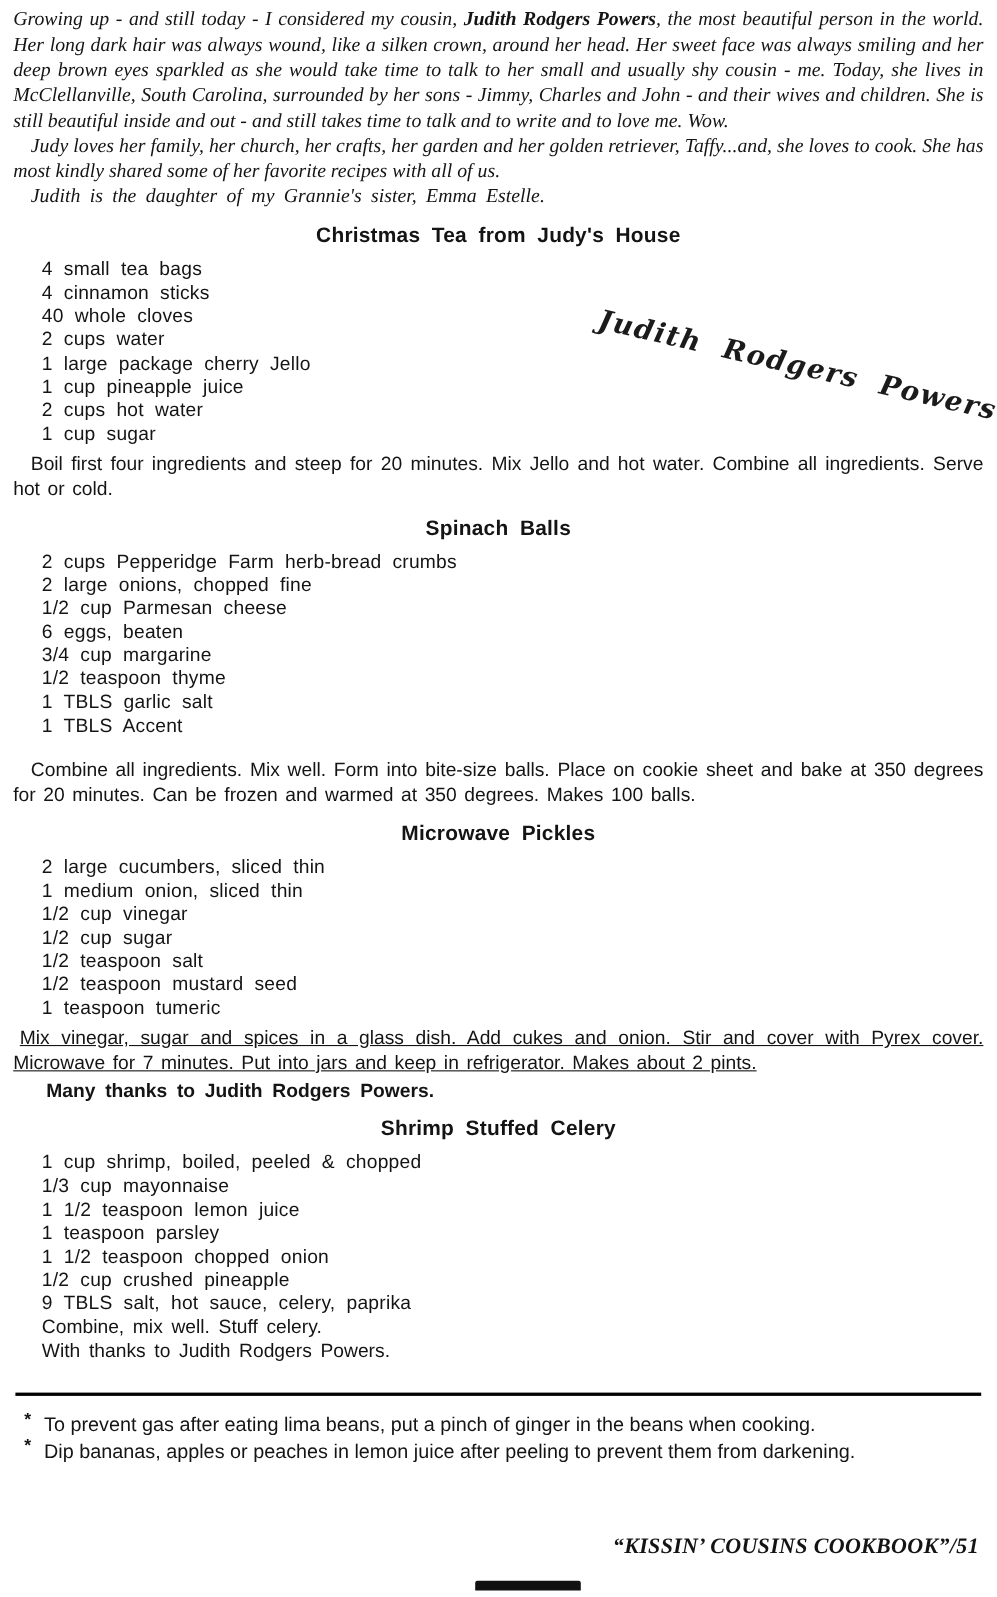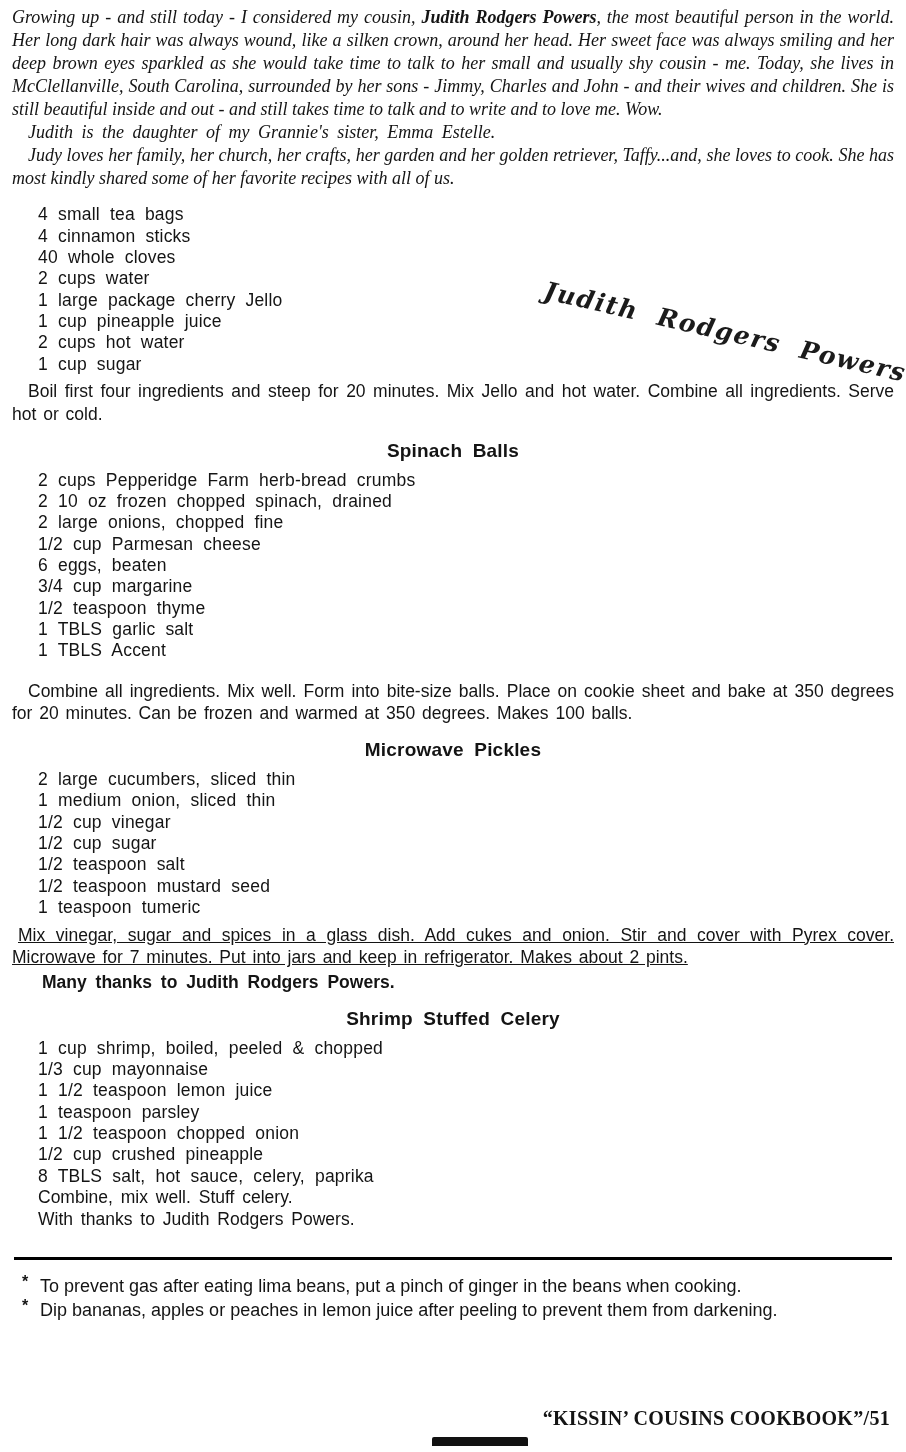--- a/index.html
+++ b/index.html
@@ -57,63 +57,63 @@
   }
 
   
   .divider{border:none;border-top:3px solid #000;margin:26px 2px 14px 2px;}
   .tips{margin:0 0 0 10px;padding:0;list-style:none;font-size:18px;line-height:1.35;}
   .tips li{position:relative;padding-left:18px;}
   .tips .marker{position:absolute;left:0;top:-3px;font-size:16px;font-weight:bold;}
 
   
   .footer{
-    position:absolute;right:16px;bottom:16px;
+    position:absolute;right:16px;bottom:28px;
     font-family:"Liberation Serif",serif;font-weight:bold;
-    font-size:20px;letter-spacing:.3px;
+    font-size:20px;letter-spacing:.3px;font-style:italic;
   }
 
   
   .scan-artifact{
     position:absolute;left:432px;bottom:0;width:96px;height:9px;
     background:#111;border-radius:2px 2px 0 0;
   }
 </style>
 </head>
 <body>
 
 <div class="page">
 
   <div class="intro">
     <p><span>Growing up - and still today - I considered my cousin, </span><span class="bold-name">Judith Rodgers Powers</span><span>, the most beautiful person in the world.  Her long dark hair was always wound, like a silken crown, around her head.  Her sweet face was always smiling and her deep brown eyes sparkled as she would take time to talk to her small and usually shy cousin - me.  Today, she lives in McClellanville, South Carolina, surrounded by her sons - Jimmy, Charles and John - and their wives and children.  She is still beautiful inside and out - and still takes time to talk and to write and to love me.  Wow.</span></p>
+    <p class="indent">Judy loves her family, her church, her crafts, her garden and her golden retriever, Taffy...and, she loves to cook.  She has most kindly shared some of her favorite recipes with all of us.</p>
     <p class="indent short">Judith is the daughter of my Grannie's sister, Emma Estelle.</p>
-    <p class="indent">Judy loves her family, her church, her crafts, her garden and her golden retriever, Taffy...and, she loves to cook.  She has most kindly shared some of her favorite recipes with all of us.</p>
   </div>
 
   <div class="signature">Judith Rodgers Powers</div>
 
   <section class="recipe">
+    <h2 class="recipe-title">Christmas Tea from Judy's House</h2>
     <ul class="ingredients">
       <li>4 small tea bags</li>
       <li>4 cinnamon sticks</li>
       <li>40 whole cloves</li>
       <li>2 cups water</li>
       <li>1 large package cherry Jello</li>
       <li>1 cup pineapple juice</li>
       <li>2 cups hot water</li>
       <li>1 cup sugar</li>
     </ul>
     <p class="instructions">Boil first four ingredients and steep for 20 minutes.  Mix Jello and hot water.  Combine all ingredients.   Serve hot or cold.</p>
   </section>
 
   <section class="recipe">
     <h2 class="recipe-title">Spinach Balls</h2>
     <ul class="ingredients">
       <li>2 cups Pepperidge Farm herb-bread crumbs</li>
-      <li>2 10 oz frozen chopped spinach, drained</li>
       <li>2 large onions, chopped fine</li>
       <li>1/2 cup Parmesan cheese</li>
       <li>6 eggs, beaten</li>
       <li>3/4 cup margarine</li>
       <li>1/2 teaspoon thyme</li>
       <li>1 TBLS garlic salt</li>
       <li>1 TBLS   Accent</li>
     </ul>
     <p class="instructions" style="margin-top:18px;">Combine all ingredients.  Mix well.  Form into bite-size balls.  Place on cookie sheet and bake at 350 degrees for 20 minutes.  Can be frozen and warmed at 350 degrees.  Makes 100 balls.</p>
   </section>
@@ -135,21 +135,21 @@
 
   <section class="recipe">
     <h2 class="recipe-title">Shrimp Stuffed Celery</h2>
     <ul class="ingredients">
       <li>1 cup shrimp, boiled, peeled &amp; chopped</li>
       <li>1/3 cup mayonnaise</li>
       <li>1 1/2 teaspoon lemon juice</li>
       <li>1 teaspoon parsley</li>
       <li>1 1/2 teaspoon chopped onion</li>
       <li>1/2 cup crushed pineapple</li>
-      <li>8 TBLS salt, hot sauce, celery, paprika</li>
+      <li>9 TBLS salt, hot sauce, celery, paprika</li>
     </ul>
     <ul class="closing-lines">
       <li>Combine, mix well.   Stuff celery.</li>
       <li>With thanks to Judith Rodgers Powers.</li>
     </ul>
   </section>
 
   <hr class="divider">
   <ul class="tips">
     <li><span class="marker">*</span><span>To prevent gas after eating lima beans, put a pinch of ginger in the beans when cooking.</span></li>

